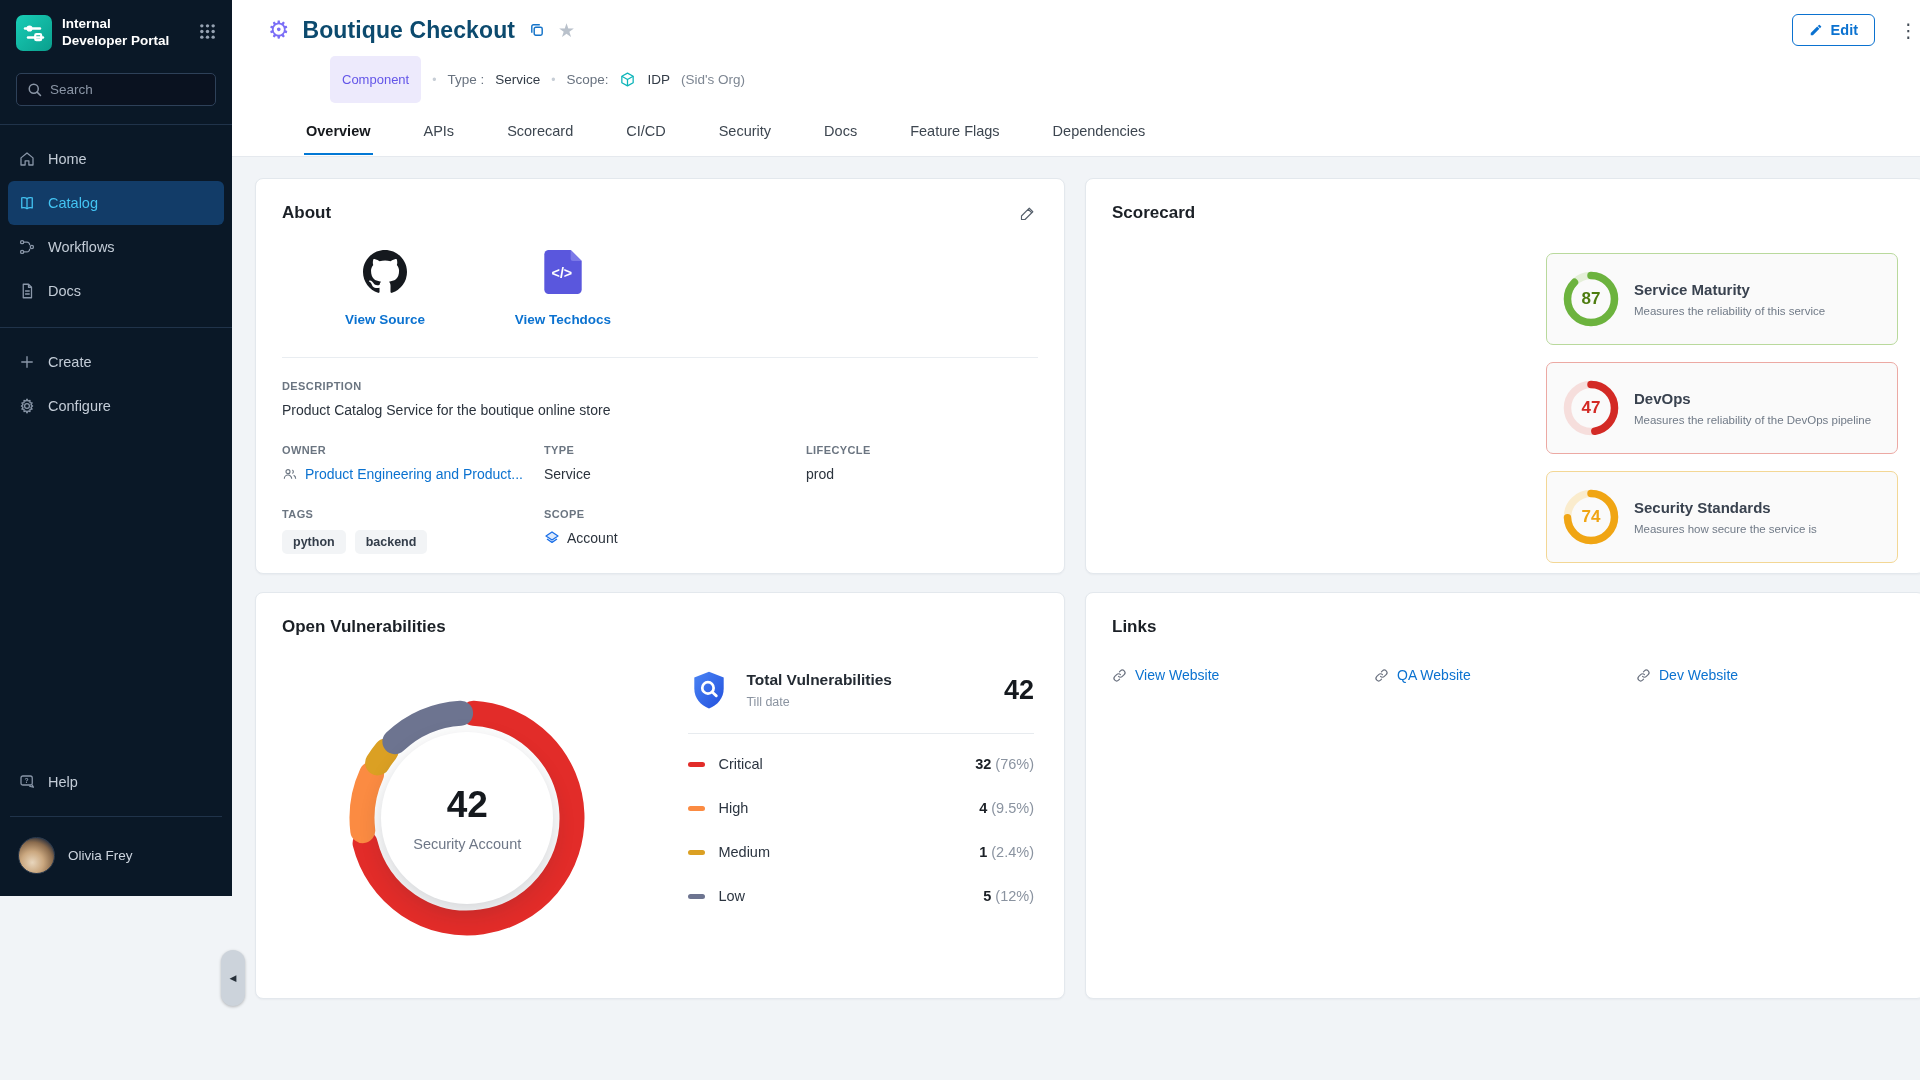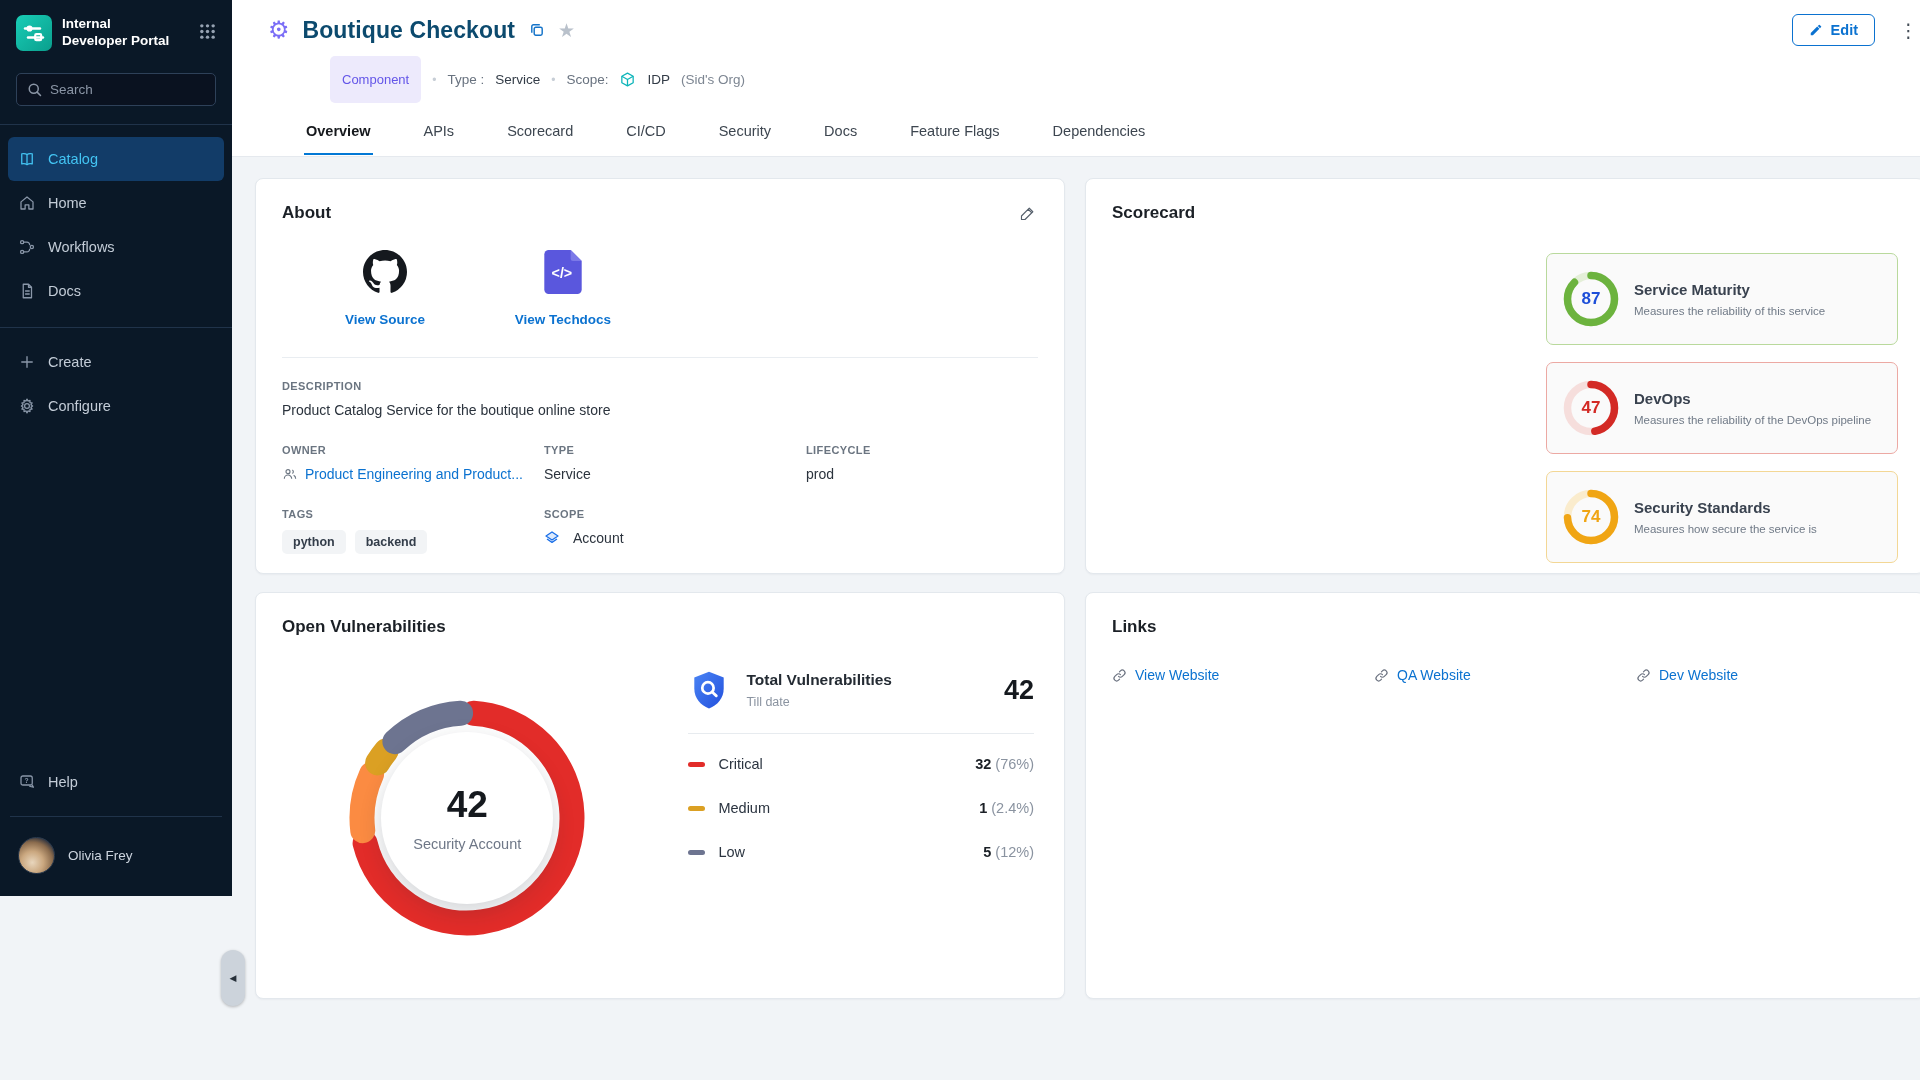--- a/index.html
+++ b/index.html
@@ -58,21 +58,21 @@
   .doclinks { display:flex; gap:56px; padding-left:42px; margin-top:26px; }
   .doclink { width:122px; display:flex; flex-direction:column; align-items:center; gap:14px; cursor:pointer; }
   .doclink .dl-label { color:#0b72d0; font-size:13.5px; font-weight:700; }
   .about-div { border:none; border-top:1px solid #e9edf1; margin:30px 0 22px 0; }
   .flabel { font-size:11px; font-weight:700; letter-spacing:.4px; color:#6b7581; margin-bottom:10px; }
   .fvalue { font-size:14px; color:#2b333d; }
   .fields-grid { display:grid; grid-template-columns:262px 262px 1fr; row-gap:26px; }
   .owner-link { display:flex; align-items:center; gap:7px; color:#0b72d0; font-size:14px; cursor:pointer; }
   .tags-row { display:flex; gap:9px; }
   .tag-pill { background:#f2f4f6; border-radius:5px; padding:5px 11px; font-size:12.5px; font-weight:600; color:#333d4a; }
-  .scope-val { display:flex; align-items:center; gap:13px; font-size:14px; color:#2b333d; }
+  .scope-val { display:flex; align-items:center; gap:7px; font-size:14px; color:#2b333d; }
 
   
   .score-body { display:flex; margin-top:14px; }
   .overall-wrap { width:44%; display:flex; flex-direction:column; align-items:center; }
   .overall-title { font-size:20px; font-weight:600; color:#4b5568; margin-top:18px; }
   .donut-box { position:relative; width:230px; height:230px; margin-top:24px; }
   .donut-box svg, .vdonut-box svg { position:absolute; inset:0; }
   .donut-center { position:absolute; inset:0; display:flex; flex-direction:column; align-items:center; justify-content:center; }
   .overall-num { font-size:62px; font-weight:700; color:#69a93a; }
   .score-items { flex:1; display:flex; flex-direction:column; gap:17px; margin-top:16px; max-width:352px; margin-left:auto; }
@@ -146,36 +146,36 @@
         <circle cx="9" cy="9" r="6"></circle>
           <path d="M13.5 13.5 L18 18" stroke-linecap="round"></path>
       </svg>
     </span>
     <input placeholder="Search" style="">
   </div>
 
   <hr class="side-div">
 
   <nav class="nav">
+    <div class="nav-item">
+      <span class="nico">
+        <svg width="18" height="18" viewBox="0 0 24 24" fill="none" stroke="currentColor" stroke-width="1.7" stroke-linejoin="round">
+            <path d="M4 10.5 L12 4 L20 10.5 V20 H14.5 V14.5 H9.5 V20 H4 Z"></path>
+          </svg>
+      </span>
+      <span>Home</span>
+    </div>
     <div class="nav-item active">
       <span class="nico">
         <svg width="18" height="18" viewBox="0 0 24 24" fill="none" stroke="currentColor" stroke-width="1.7" stroke-linejoin="round">
             <path d="M12 6 C10.4 4.8 7.8 4.4 5 5 V18.6 C7.8 18 10.4 18.4 12 19.6 C13.6 18.4 16.2 18 19 18.6 V5 C16.2 4.4 13.6 4.8 12 6 Z"></path>
             <path d="M12 6 V19.6"></path>
           </svg>
       </span>
       <span>Catalog</span>
-    </div>
-    <div class="nav-item">
-      <span class="nico">
-        <svg width="18" height="18" viewBox="0 0 24 24" fill="none" stroke="currentColor" stroke-width="1.7" stroke-linejoin="round">
-            <path d="M4 10.5 L12 4 L20 10.5 V20 H14.5 V14.5 H9.5 V20 H4 Z"></path>
-          </svg>
-      </span>
-      <span>Home</span>
     </div>
     <div class="nav-item">
       <span class="nico">
         <svg width="18" height="18" viewBox="0 0 24 24" fill="none" stroke="currentColor" stroke-width="1.7">
             <circle cx="5.5" cy="5.5" r="2.1"></circle>
             <circle cx="5.5" cy="18.5" r="2.1"></circle>
             <circle cx="18.5" cy="12" r="2.1"></circle>
             <path d="M7.8 5.5 H12 a3.5 3.5 0 0 1 3.5 3.5 V9.6 M7.8 18.5 H12 a3.5 3.5 0 0 0 3.5-3.5 V14.4"></path>
           </svg>
       </span>
@@ -374,21 +374,21 @@
     <section class="card">
       <h3>Scorecard</h3>
       <div class="score-body">
         <div class="score-items">
           <div class="score-item" style="border-color: rgb(185, 217, 156);">
             <div class="mini-wrap">
               <svg viewBox="0 0 56 56">
                   <circle cx="28" cy="28" r="23.5" fill="none" stroke="#e4efd8" stroke-width="7.5"></circle>
                   <circle cx="28" cy="28" r="23.5" fill="none" stroke="#6cb33e" stroke-width="7.5" stroke-linecap="round" stroke-dasharray="128.45972360528665 147.6548547187203" transform="rotate(-90 28 28)"></circle>
                 </svg>
-              <div class="mini-num" style="color: #1d4ed8;">87</div>
+              <div class="mini-num" style="color: #4d7c0f;">87</div>
             </div>
             <div>
               <div class="si-name">Service Maturity</div>
               <div class="si-desc">Measures the reliability of this service</div>
             </div>
           </div>
           <div class="score-item" style="border-color: rgb(236, 169, 163);">
             <div class="mini-wrap">
               <svg viewBox="0 0 56 56">
                   <circle cx="28" cy="28" r="23.5" fill="none" stroke="#f6dedc" stroke-width="7.5"></circle>
@@ -456,20 +456,25 @@
             </div>
             <div class="total-value">42</div>
           </div>
           <hr class="vuln-div">
           <div class="sev-row">
             <span class="sev-dash" style="background: rgb(226, 44, 41);"></span>
             <span class="sev-label">Critical</span>
             <span class="sev-val"><span class="sev-count">32</span> <span class="sev-pct">(76%)</span></span>
           </div>
           <div class="sev-row">
+            <span class="sev-dash" style="background: rgb(251, 139, 66);"></span>
+            <span class="sev-label">High</span>
+            <span class="sev-val"><span class="sev-count">4</span> <span class="sev-pct">(9.5%)</span></span>
+          </div>
+          <div class="sev-row">
             <span class="sev-dash" style="background: rgb(219, 160, 35);"></span>
             <span class="sev-label">Medium</span>
             <span class="sev-val"><span class="sev-count">1</span> <span class="sev-pct">(2.4%)</span></span>
           </div>
           <div class="sev-row">
             <span class="sev-dash" style="background: rgb(109, 116, 144);"></span>
             <span class="sev-label">Low</span>
             <span class="sev-val"><span class="sev-count">5</span> <span class="sev-pct">(12%)</span></span>
           </div>
         </div>

